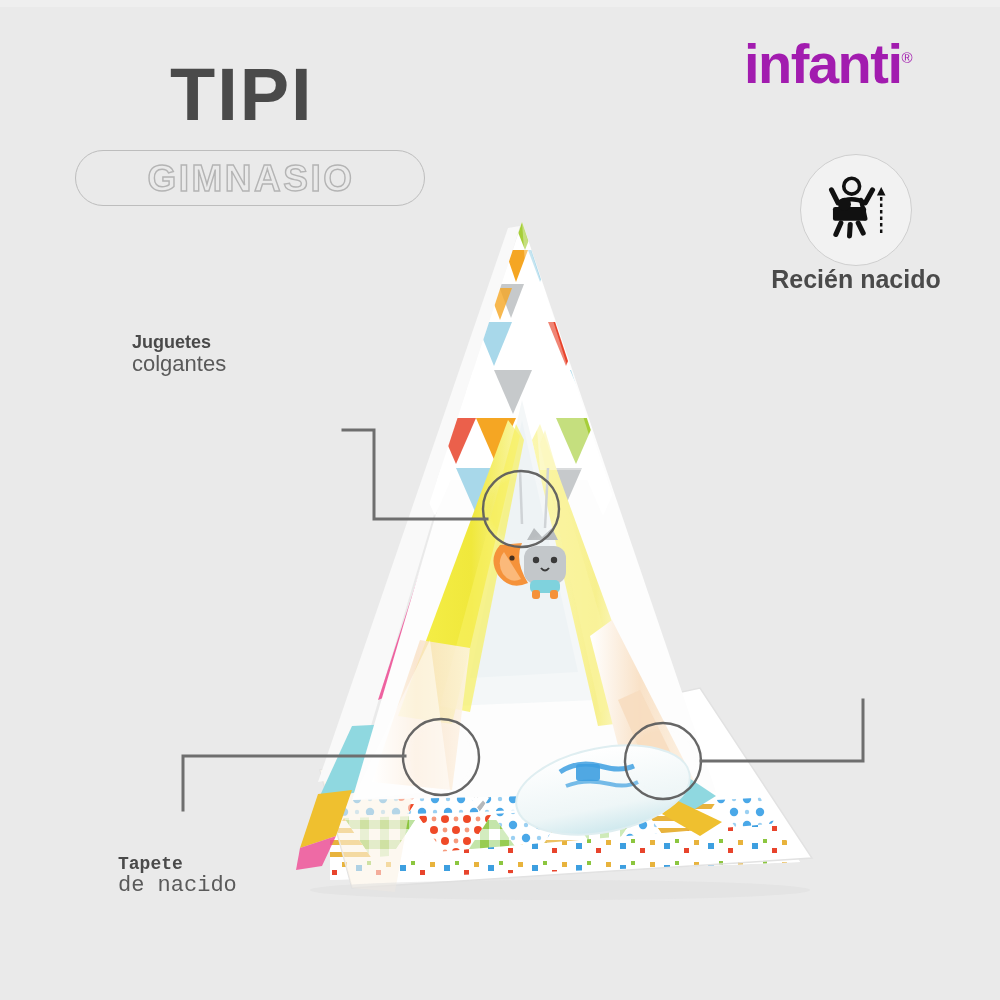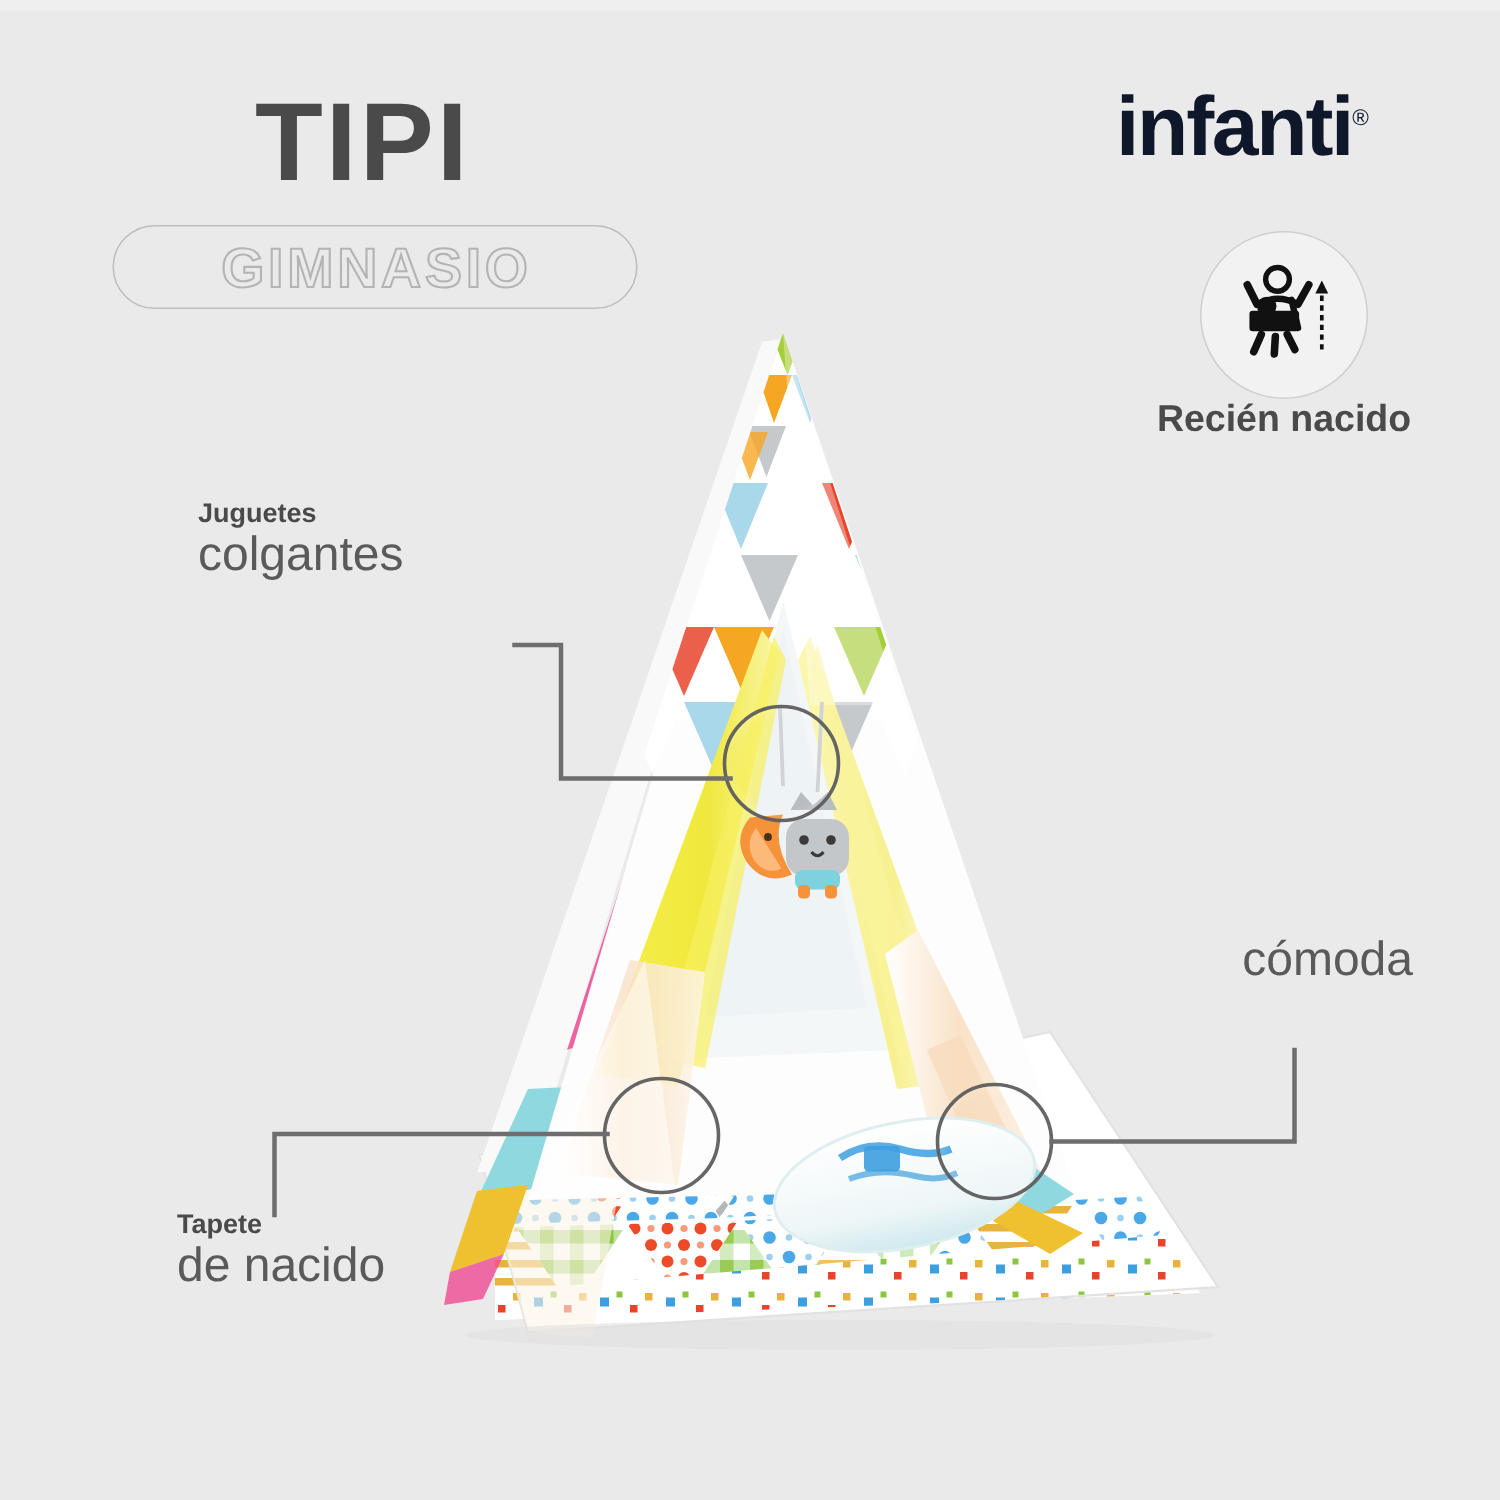--- a/index.html
+++ b/index.html
@@ -51,24 +51,24 @@
     letter-spacing: 2.5px;
     color: transparent;
     -webkit-text-stroke: 1.4px #b4b4b4;
     text-stroke: 1.4px #b4b4b4;
     text-align: center;
   }
 
   
   #logo {
     position: absolute;
-    left: 744px; top: 56px;
+    left: 744px; top: 36px;
     font-size: 56px;
     font-weight: bold;
-    color: #0f172a;
+    color: #a21caf;
     letter-spacing: -1.5px;
     line-height: 1;
   }
   #logo-reg {
     font-size: 15px;
     vertical-align: super;
     letter-spacing: 0;
     font-weight: normal;
   }
 
@@ -89,24 +89,24 @@
     width: 312px;
     text-align: center;
     font-size: 25px;
     font-weight: bold;
     color: #4a4a4a;
   }
 
   
   .callout { position: absolute; line-height: 1.12; color: #4a4a4a; }
   .callout .l1 { font-size: 18px; font-weight: bold; display: block; }
-  .callout .l2 { font-size: 32px; font-weight: normal; color: #5a5a5a; display: block; }
+  .callout .l2 { font-size: 22px; font-weight: normal; color: #5a5a5a; display: block; }
 
   #callout-toys   { left: 132px; top: 332px; text-align: left; }
-  #callout-mat    { left: 118px; top: 806px; text-align: left; }
+  #callout-mat    { left: 118px; top: 854px; text-align: left; font-family: Liberation Mono, monospace; }
   #callout-pillow { left: 680px; top: 622px; width: 262px; text-align: right; }
 
   
   #lines { position: absolute; inset: 0; width: 1000px; height: 1000px; pointer-events: none; }
 
   
   #product { position: absolute; left: 0; top: 0; width: 1000px; height: 1000px; }
 </style>
 </head>
 <body>
@@ -388,16 +388,15 @@
     <span class="l1">Juguetes</span>
     <span class="l2">colgantes</span>
   </div>
 
   <div class="callout" id="callout-mat">
     <span class="l1">Tapete</span>
     <span class="l2">de nacido</span>
   </div>
 
   <div class="callout" id="callout-pillow">
-    <span class="l2">cómoda</span>
   </div>
 
 </div>
 
 </body></html>

